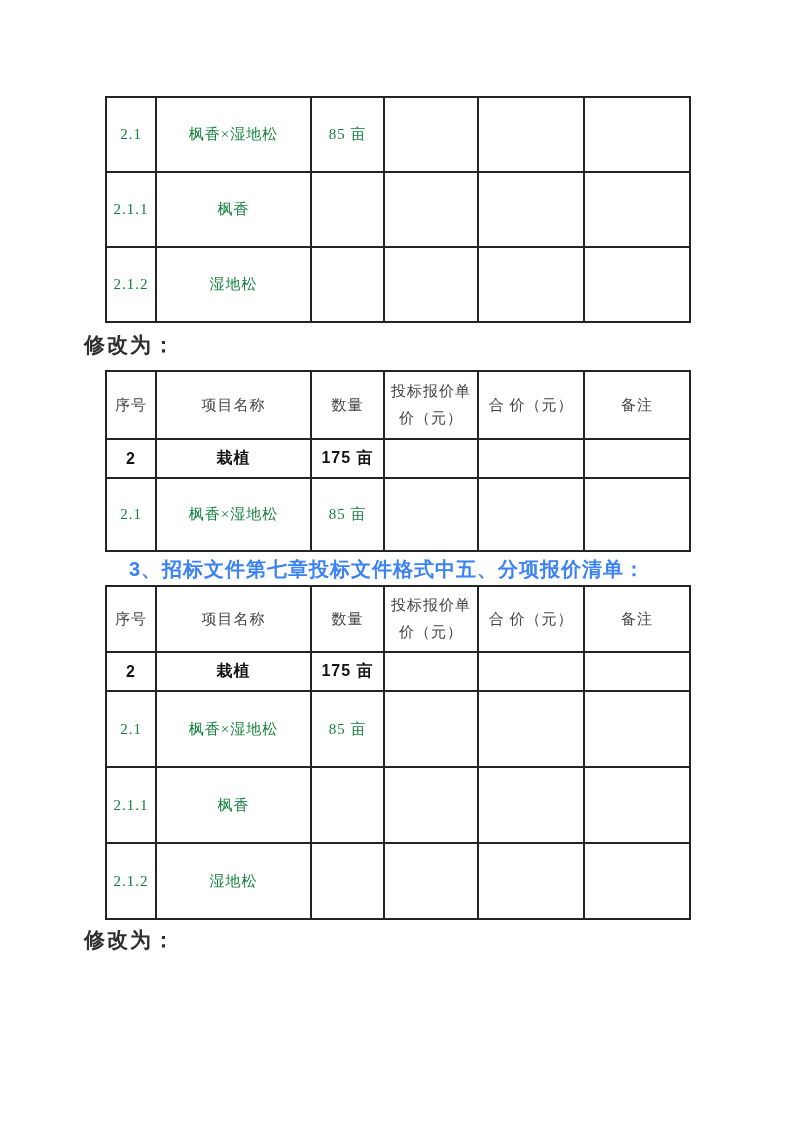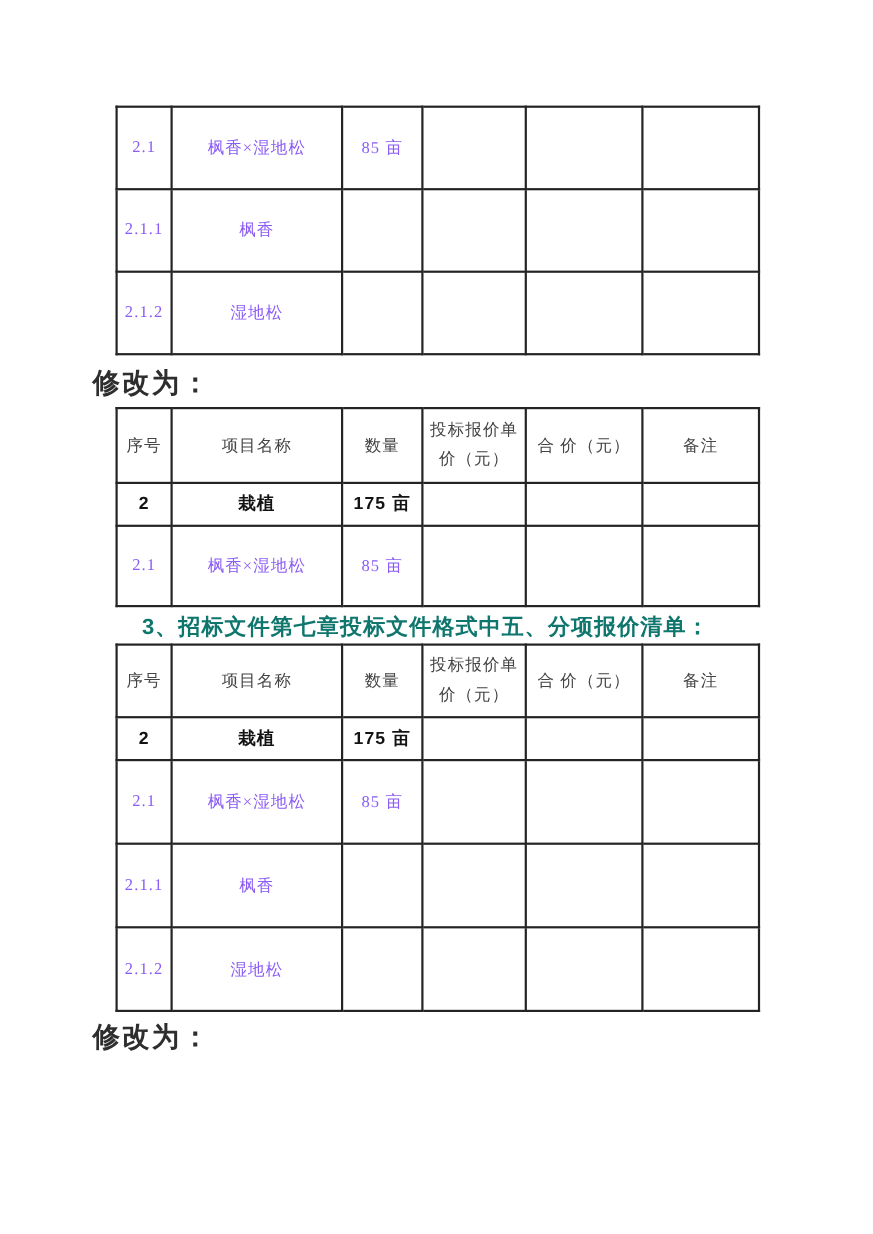--- a/index.html
+++ b/index.html
@@ -23,21 +23,21 @@
     border: 2px solid #242424;
     text-align: center;
     vertical-align: middle;
     font-size: 15px;
     font-weight: normal;
     letter-spacing: 1px;
     padding: 0 2px;
     overflow: hidden;
   }
   .doc-table th { color: #454545; }
-  .doc-table td { color: #8b5cf6; }
+  .doc-table td { color: #15803d; }
 
   
   col.c-seq   { width: 50px; }
   col.c-name  { width: 155px; }
   col.c-qty   { width: 73px; }
   col.c-unit  { width: 94px; }
   col.c-total { width: 106px; }
   col.c-note  { width: 106px; }
 
   .t1 { left: 105px; top: 96px; }
@@ -64,32 +64,32 @@
   .unit-price-head div { line-height: 27px; text-align: center; }
 
   .free-text {
     position: absolute;
     font-weight: bold;
     color: #2e2e2e;
     white-space: nowrap;
   }
   .modify-note {
     left: 84px;
-    font-size: 25px;
+    font-size: 21px;
     letter-spacing: 2px;
     font-family: "Liberation Serif", "DejaVu Serif", serif;
   }
   .modify-1 { top: 331px; }
   .modify-2 { top: 926px; }
   .section-heading {
     left: 129px;
     top: 556px;
     font-size: 20px;
     letter-spacing: 1px;
-    color: #0f766e;
+    color: #3b82f6;
     font-family: "Liberation Sans", "DejaVu Sans", sans-serif;
   }
 </style>
 </head>
 <body>
 
 <div class="page">
 
   <table class="doc-table t1">
     <colgroup>

